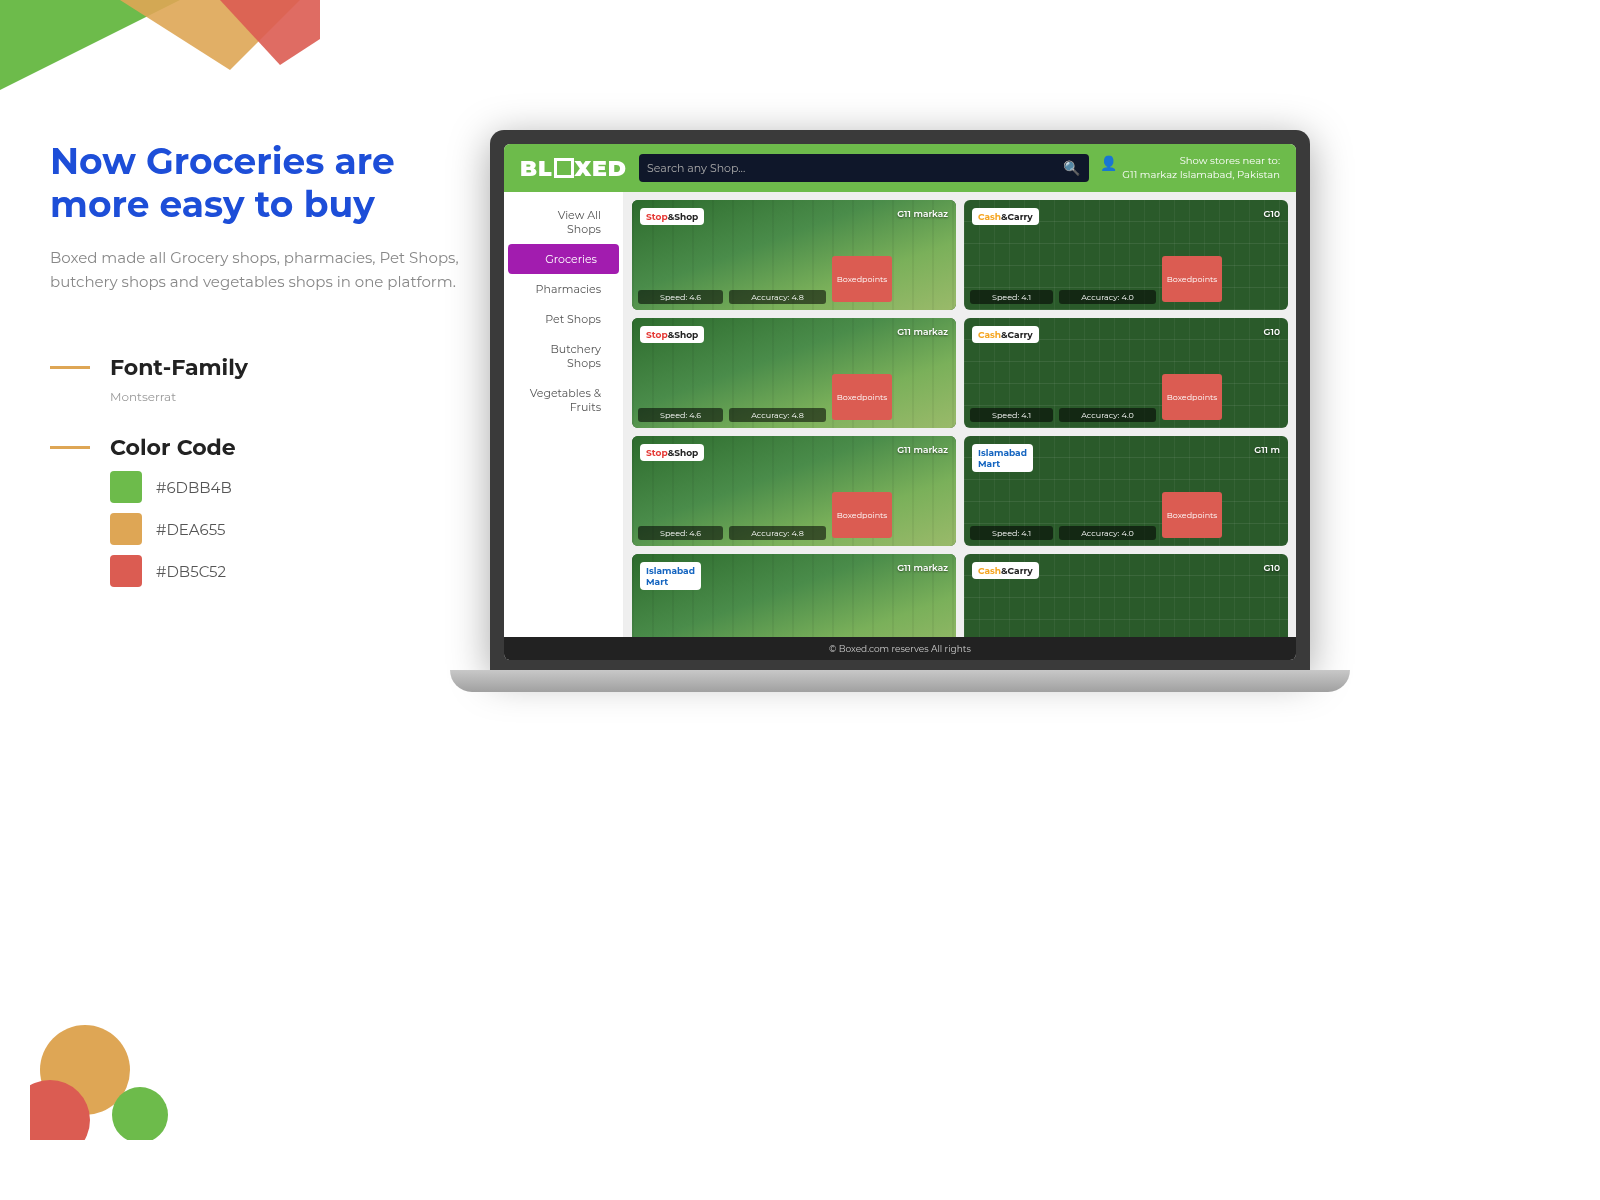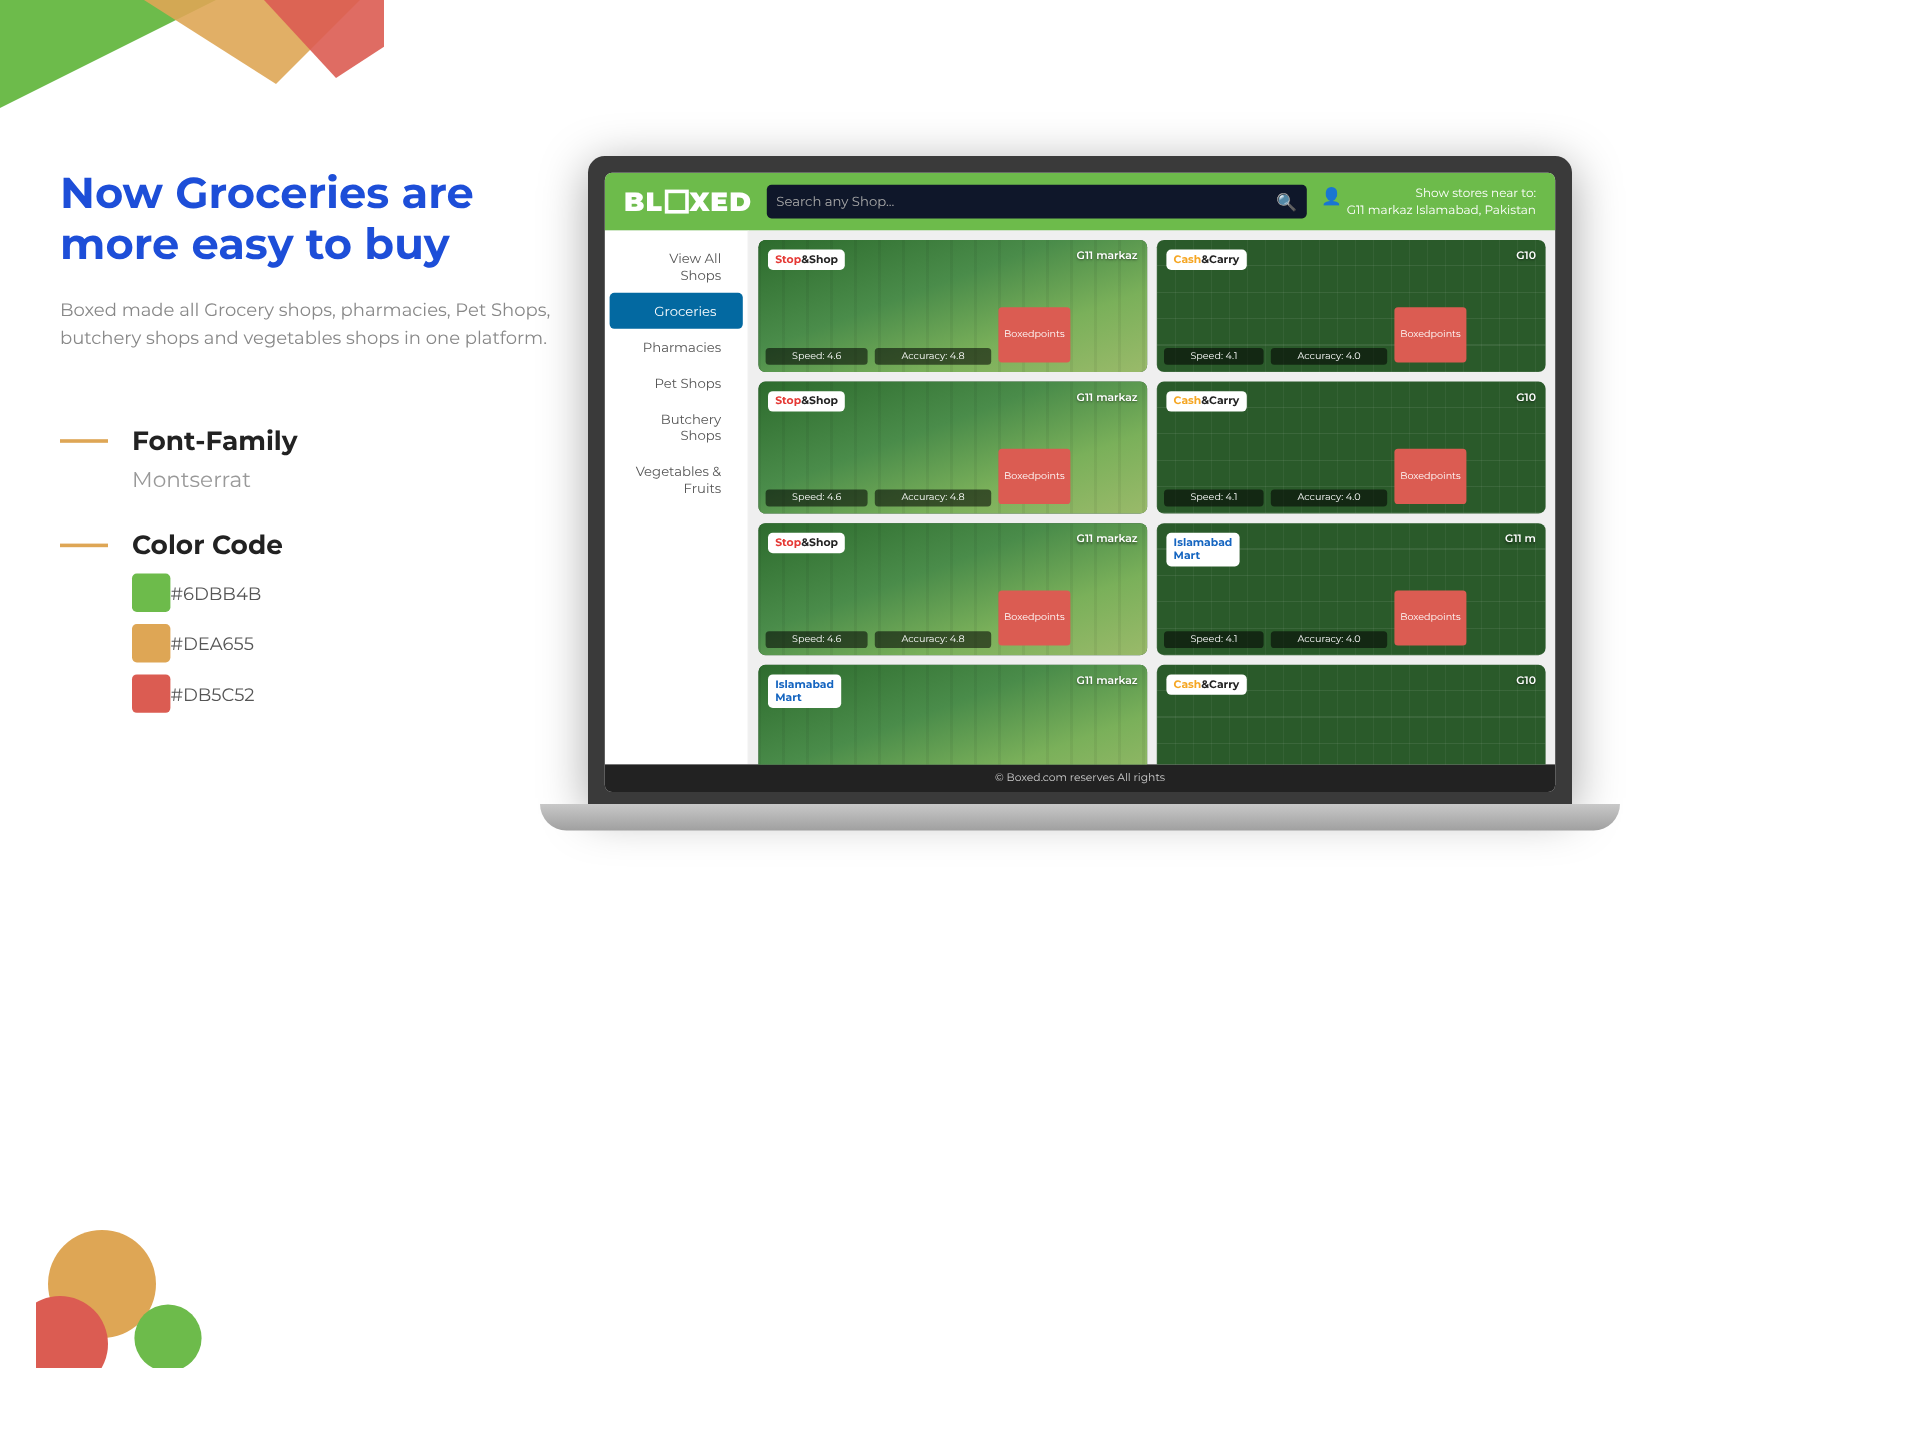--- a/index.html
+++ b/index.html
@@ -62,32 +62,33 @@
       flex-shrink: 0;
     }
 
     .section-label {
       font-size: 22px;
       font-weight: 700;
       color: #222;
     }
 
     .section-sub {
-      font-size: 18px;
+      font-size: 12px;
       color: #999;
       margin-left: 60px;
     }
 
     .color-swatches {
       margin-top: 10px;
     }
 
     .color-row {
       display: flex;
       align-items: center;
+      gap: 14px;
       margin-bottom: 10px;
       margin-left: 60px;
     }
 
     .swatch {
       width: 32px;
       height: 32px;
       border-radius: 4px;
     }
 
@@ -221,21 +222,21 @@
 
     .sidebar-item {
       padding: 8px 22px;
       font-size: 11px;
       color: #555;
       cursor: pointer;
       text-align: right;
     }
 
     .sidebar-item.active {
-      background: #0369a1;
+      background: #a21caf;
       color: #fff;
       border-radius: 4px;
       margin: 0 4px;
     }
 
     
     .main-content {
       flex: 1;
       overflow: hidden;
       background: #efefef;

